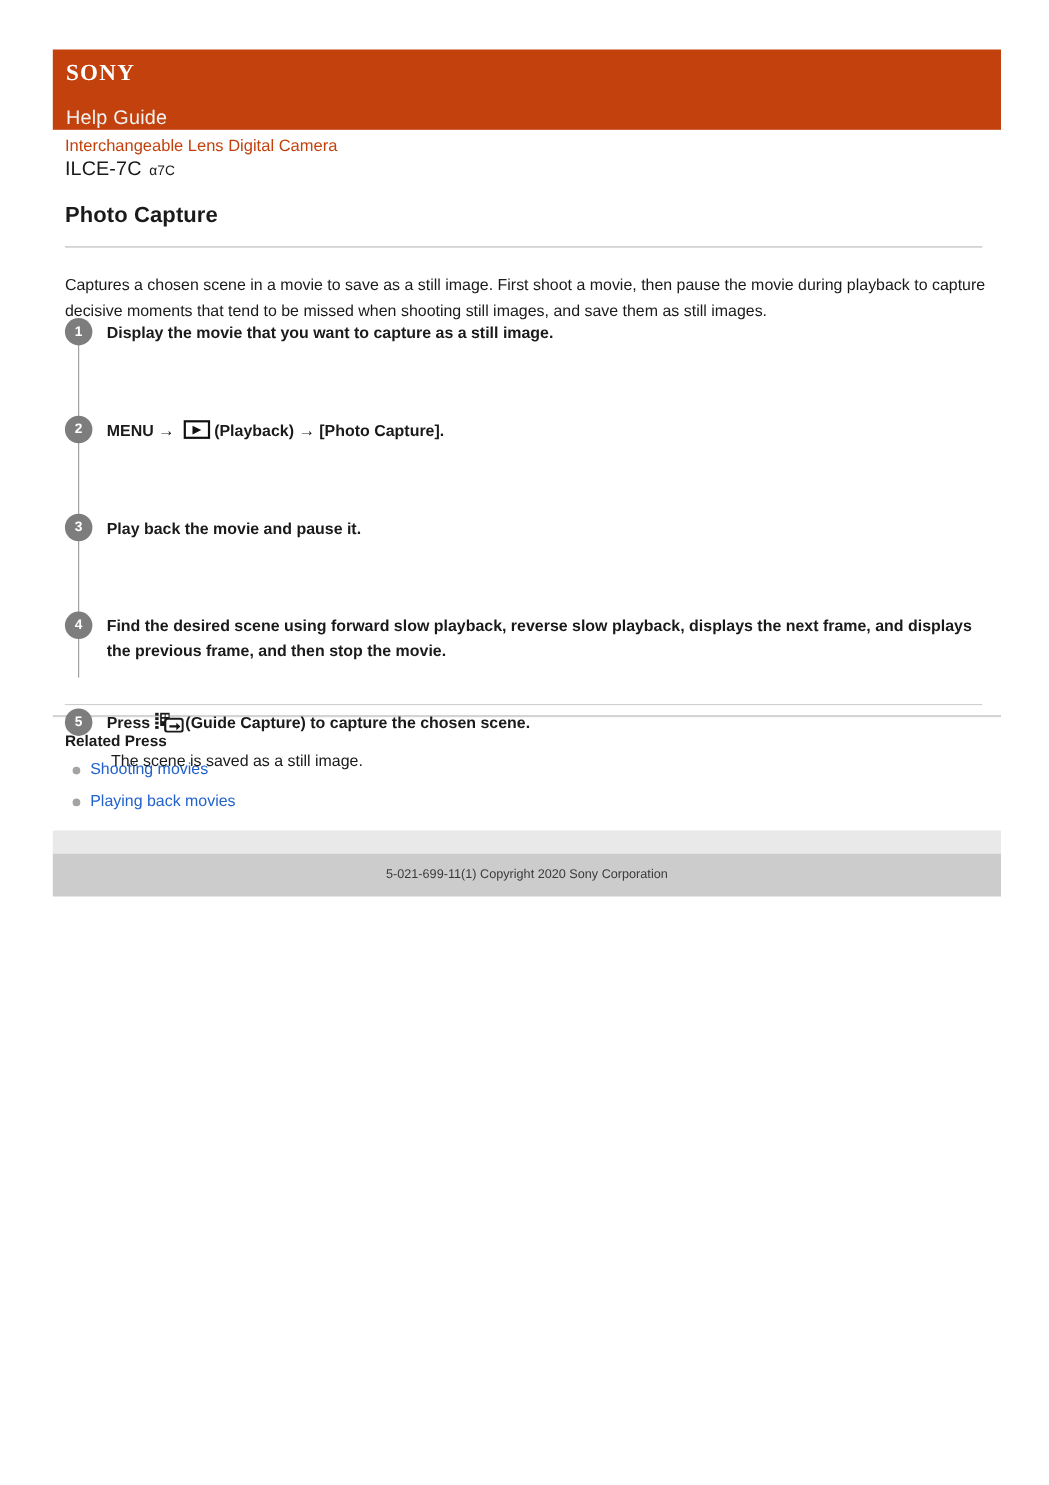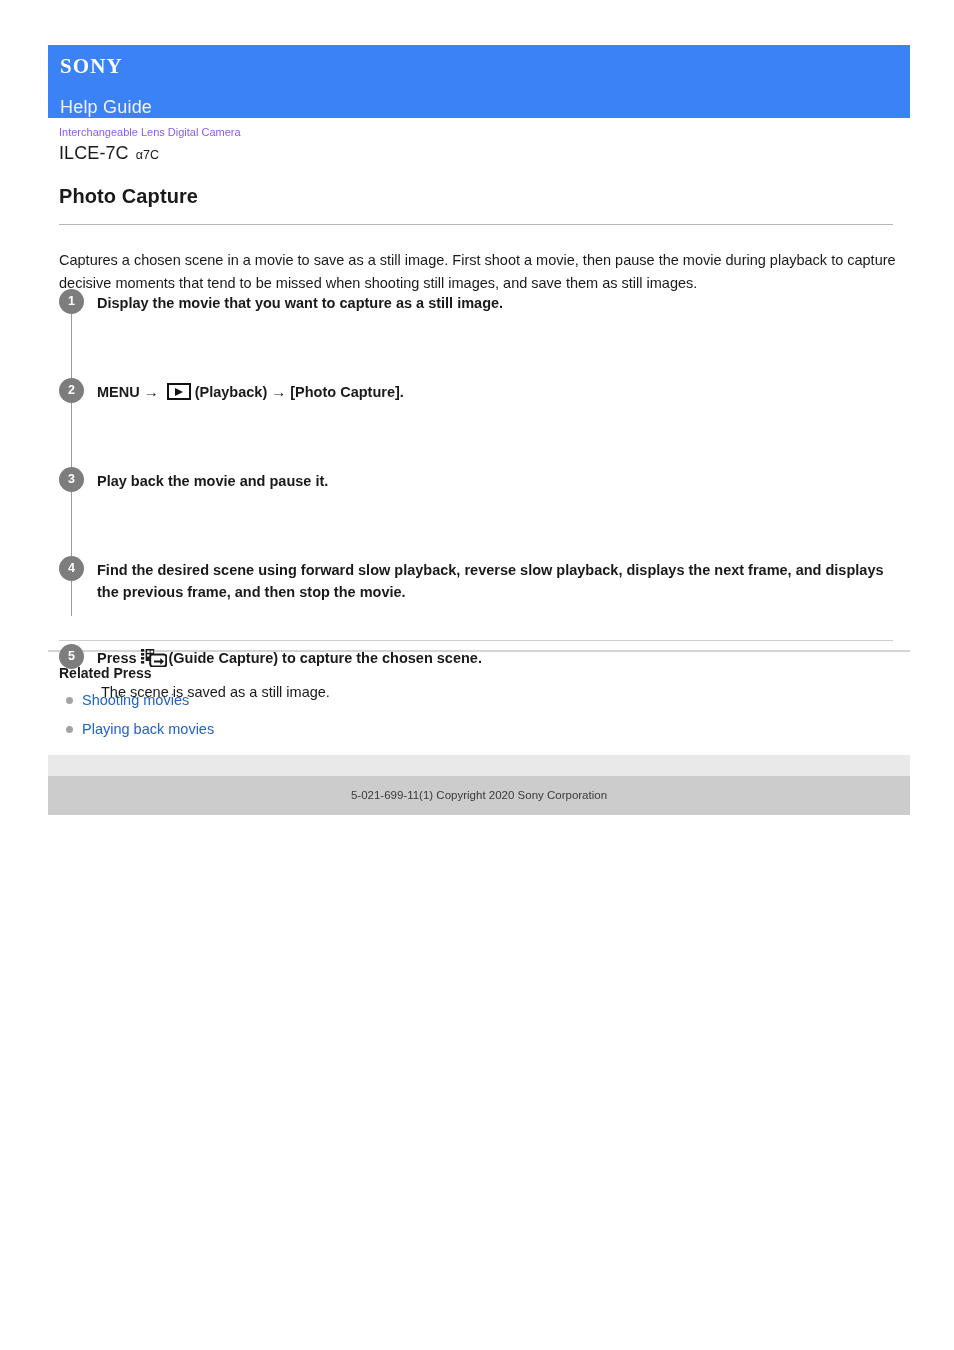--- a/index.html
+++ b/index.html
@@ -21,21 +21,21 @@
     overflow: hidden;
   }
 
   
   .header-bar {
     position: absolute;
     left: 48px;
     top: 45px;
     width: 862px;
     height: 73px;
-    background: #3b82f6;
+    background: #c2410c;
     box-sizing: border-box;
     padding: 9px 0 0 12px;
   }
   .sony-logo {
     font-family: "Liberation Serif", serif;
     color: #ffffff;
     font-size: 21px;
     font-weight: 700;
     letter-spacing: 1.1px;
     line-height: 24px;
@@ -52,23 +52,23 @@
   }
 
   
   .model-block {
     position: absolute;
     left: 59px;
     top: 124px;
     width: 600px;
   }
   .model-category {
-    font-size: 11px;
+    font-size: 15px;
     line-height: 17px;
-    color: #8b5cf6;
+    color: #c2410c;
     display: block;
   }
   .model-line {
     display: block;
     margin-top: 1px;
     white-space: nowrap;
   }
   .model-name {
     font-size: 18px;
     line-height: 23px;

